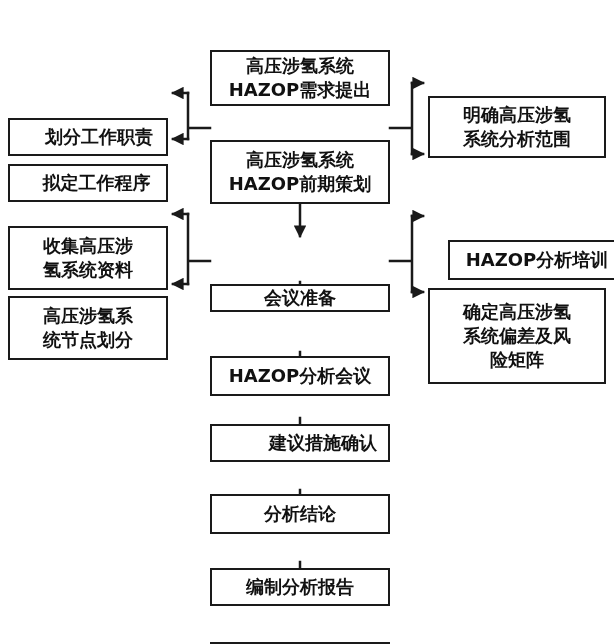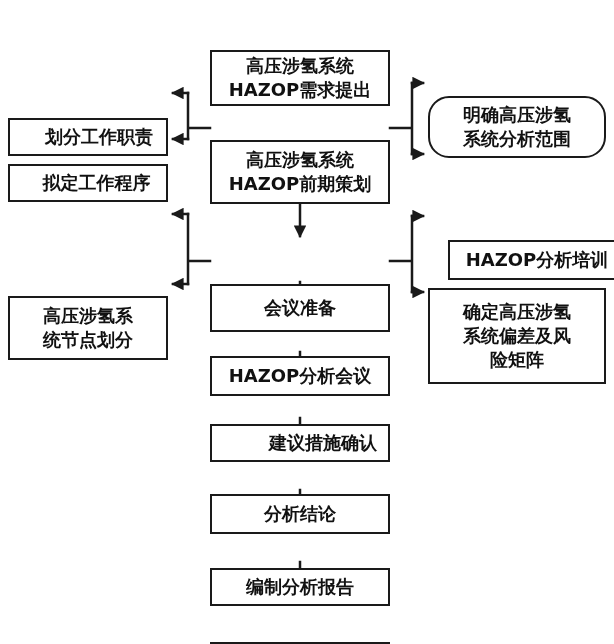--- a/index.html
+++ b/index.html
@@ -23,33 +23,33 @@
     font-weight:bold;
     font-size:18px;
     line-height:1.35;
     white-space:pre-line;
     z-index:2;
     margin-top:44px;
   }
   
   .n-req        { left:210px; top:6px;   width:180px; height:56px; }
   .n-plan       { left:210px; top:96px;  width:180px; height:64px; }
-  .n-prep       { left:210px; top:240px; width:180px; height:48px; }
+  .n-prep       { left:210px; top:240px; width:180px; height:28px; }
   .n-meeting    { left:210px; top:312px; width:180px; height:40px; }
   .n-measures   { left:210px; top:380px; width:180px; height:38px;padding-left:46px; }
   .n-conclusion { left:210px; top:450px; width:180px; height:40px; }
   .n-report     { left:210px; top:524px; width:180px; height:38px; }
   .n-review     { left:210px; top:598px; width:180px; height:38px; }
   
   .n-duty       { left:8px;   top:74px;  width:160px; height:38px;padding-left:22px; }
   .n-procedure  { left:8px;   top:120px; width:160px; height:38px;padding-left:17px; }
   .n-collect    { left:8px;   top:182px; width:160px; height:64px; }
   .n-nodesplit  { left:8px;   top:252px; width:160px; height:64px; }
   
-  .n-scope      { left:428px; top:52px;  width:178px; height:62px;border-radius:21px; }
+  .n-scope      { left:428px; top:52px;  width:178px; height:62px; }
   .n-leader     { left:428px; top:122px; width:178px; height:64px; }
   .n-training   { left:448px; top:196px; width:178px; height:40px; }
   .n-deviation  { left:428px; top:244px; width:178px; height:96px; }
 
   .connectors {
     position:absolute; left:0; top:0;
     width:614px; height:644px;
     z-index:1;
     pointer-events:none;
   }
@@ -99,20 +99,22 @@
 HAZOP前期策划</div>
   <div class="node n-prep">会议准备</div>
   <div class="node n-meeting">HAZOP分析会议</div>
   <div class="node n-measures">建议措施确认</div>
   <div class="node n-conclusion">分析结论</div>
   <div class="node n-report">编制分析报告</div>
   <div class="node n-review">评审</div>
 
   <div class="node n-duty">划分工作职责</div>
   <div class="node n-procedure">拟定工作程序</div>
+  <div class="node n-collect">收集高压涉
+氢系统资料</div>
   <div class="node n-nodesplit">高压涉氢系
 统节点划分</div>
 
   <div class="node n-scope">明确高压涉氢
 系统分析范围</div>
   <div class="node n-training">HAZOP分析培训</div>
   <div class="node n-deviation">确定高压涉氢
 系统偏差及风
 险矩阵</div>
 

